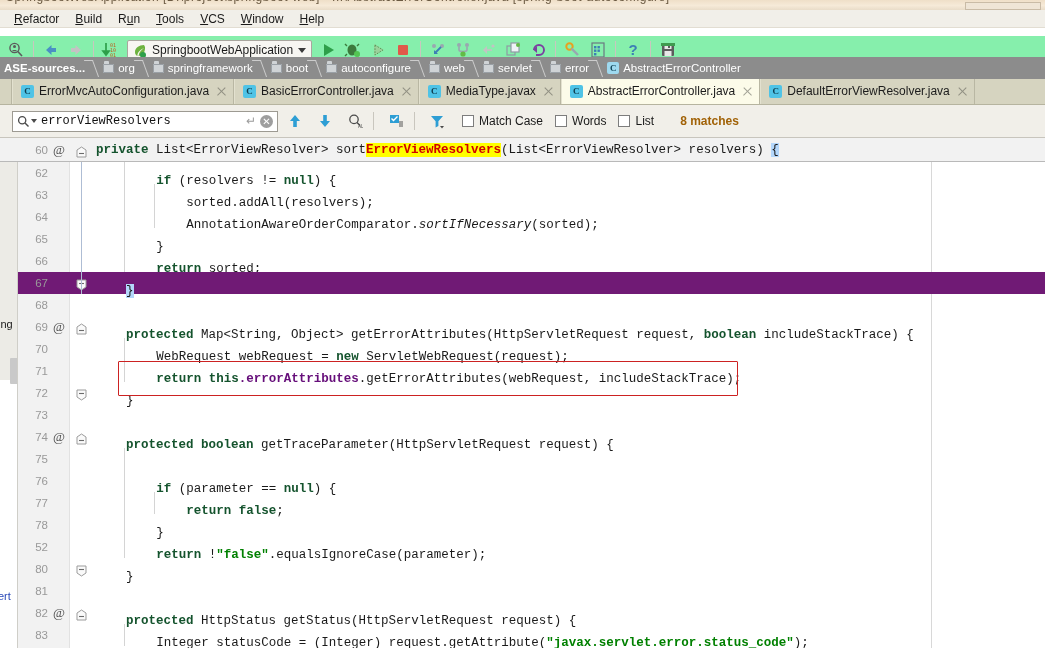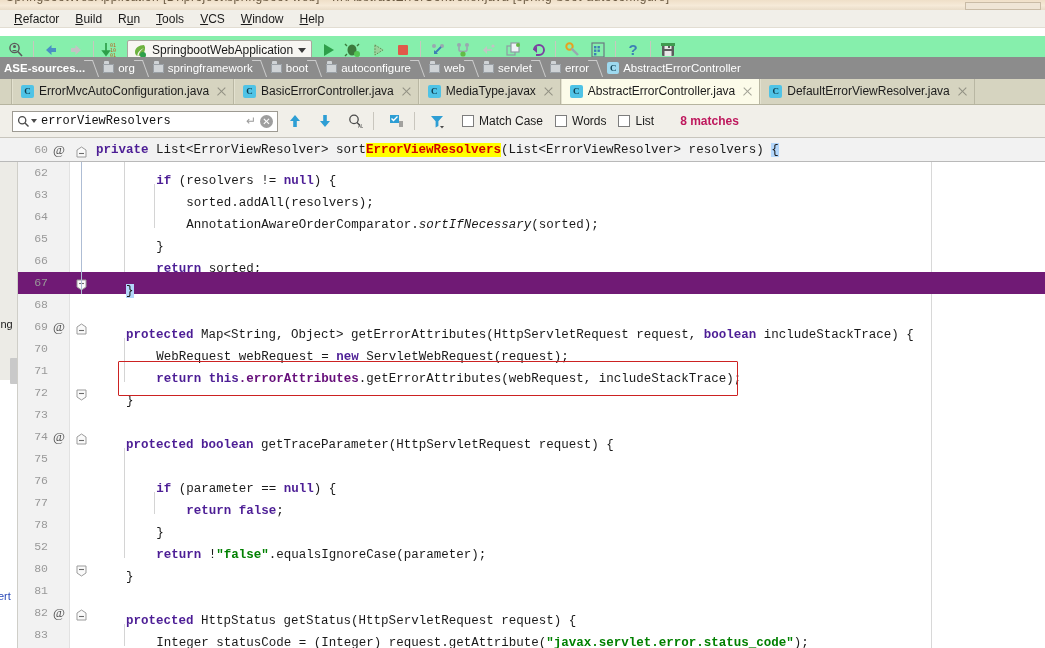--- a/index.html
+++ b/index.html
@@ -139,21 +139,21 @@
     width:13px;height:13px;border-radius:50%;background:#9e9e9e;color:#fff;
     font-size:10px; line-height:13px; text-align:center; flex:none; font-family:"Liberation Sans",sans-serif;
   }
   .findbtn{
     width:26px;height:24px;display:flex;align-items:center;justify-content:center;
     border:1px solid transparent;border-radius:2px;margin-left:4px;
   }
   .fsep{ width:1px;height:18px;background:#c9c6be;margin:0 5px; }
   .optbox{ display:flex;align-items:center;gap:5px;margin-left:12px; font-size:12px;color:#1a1a1a;}
   .cbx{ width:12px;height:12px;border:1px solid #7d7d7d;background:#fff;flex:none;}
-  .matchinfo{ margin-left:26px;font-size:12px;font-weight:bold;color:#be185d;}
+  .matchinfo{ margin-left:26px;font-size:12px;font-weight:bold;color:#a16207;}
 
   
   .stickyline{
     position:absolute; left:0; top:138px; width:1045px; height:24px;
     background:#f2f2f2; border-bottom:1px solid #b9b9b9; z-index:6;
     display:flex; align-items:center;
   }
 
   
   .editor{
@@ -161,40 +161,40 @@
     background:#ffffff; overflow:hidden;
   }
   .gutterbg{
     position:absolute; left:18px; top:0; width:52px; height:486px; background:#f2f2f2;
     border-right:1px solid #e2e2e2;
   }
   .row{ position:relative; height:22px; width:1045px;padding-left:12px; }
   .row.caret{ background:#701a75; }
   .lineno{
     position:absolute; left:18px; top:0; width:30px; height:22px; line-height:22px;
-    text-align:right; font-family:Liberation Mono, monospace; font-size:11.5px; color:#999999;
+    text-align:right; font-family:Liberation Sans, sans-serif; font-size:11.5px; color:#999999;
   }
   .annot{
     position:absolute; left:52px; top:3px; width:14px; height:16px; line-height:16px;
     text-align:center; font-size:13px; color:#4f4f4f; font-family:"Liberation Serif", serif;
   }
   .foldmark{
     position:absolute; left:76px; top:5px; width:11px; height:12px;
   }
   .vguide{
     position:absolute; left:81px; top:0; width:1px; height:486px; background:#bfc7d6;
   }
   .indentline{
     position:absolute; top:0; width:1px; height:22px; background:#d4d4d4;
   }
   .code{
     position:absolute; left:96px; top:8px; height:22px; line-height:22px; white-space:pre;
     font-family:"Liberation Mono", monospace; font-size:12.5px; color:#1a1a1a;
   }
-  .kw{ color:#4c1d95; font-weight:bold; }
+  .kw{ color:#14532d; font-weight:bold; }
   .str{ color:#008000; font-weight:bold; }
   .fld{ color:#660e7a; font-weight:bold; }
   .itl{ font-style:italic; }
   .hl{ background:#ffff00; color:#d00000; font-weight:bold;}
   .sel{ background:#b4d7fb; }
   .rightguide{
     position:absolute; left:931px; top:0; width:1px; height:486px; background:#d8d8d8;
   }
   .annbox{
     position:absolute; border:1.6px solid #cc2222; border-radius:1px; pointer-events:none; z-index:5;

